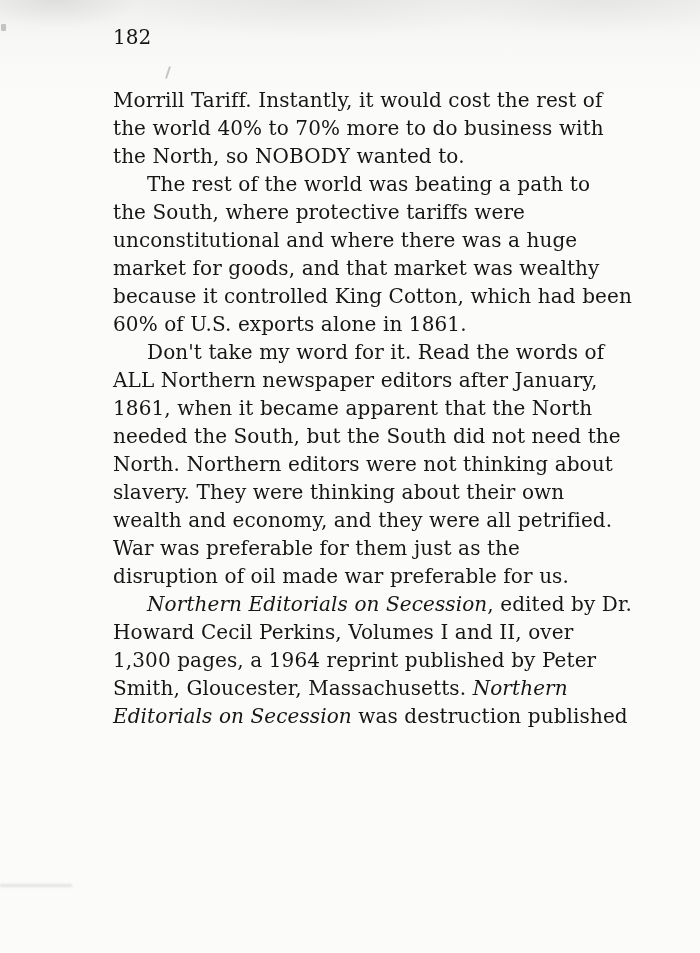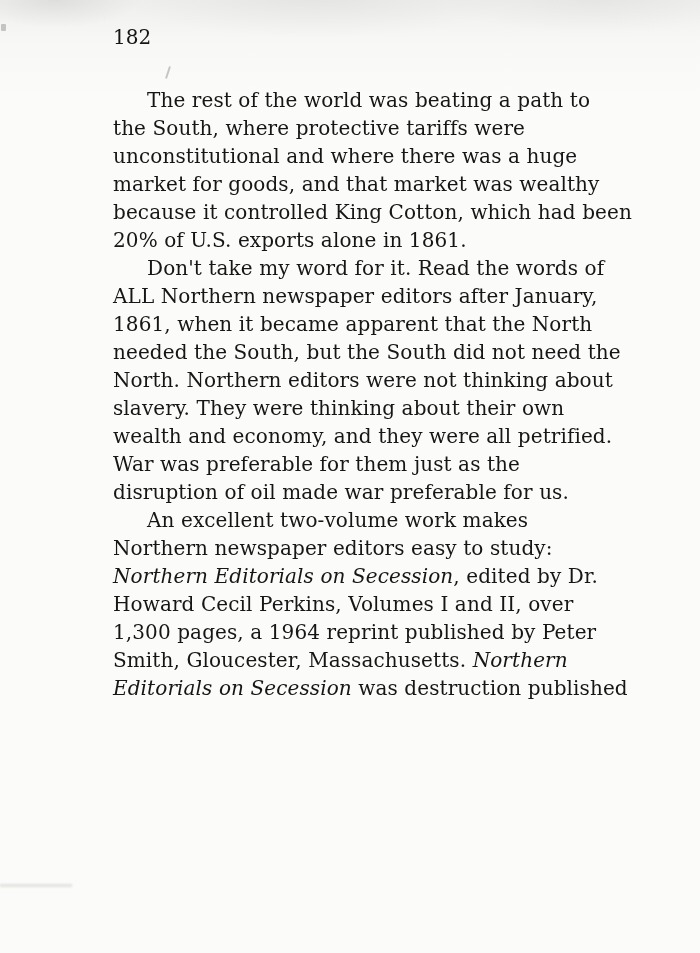--- a/index.html
+++ b/index.html
@@ -71,36 +71,37 @@
   <div class="scan-noise"></div>
   <div class="speck-1"></div>
   <div class="speck-2"></div>
   <div class="smudge"></div>
 
   <header class="page-header">
     <span class="page-number">182</span>
   </header>
 
   <main class="body-text">
+      <p><span>Morrill Tariff. Instantly, it would cost the rest of
+the world 40% to 70% more to do business with
+the North, so NOBODY wanted to.</span></p>
       <p class="indent"><span>The rest of the world was beating a path to
 the South, where protective tariffs were
 unconstitutional and where there was a huge
 market for goods, and that market was wealthy
 because it controlled King Cotton, which had been
-20% of U.S. exports alone in 1861.</span></p>
+60% of U.S. exports alone in 1861.</span></p>
       <p class="indent"><span>Don't take my word for it. Read the words of
 ALL Northern newspaper editors after January,
 1861, when it became apparent that the North
 needed the South, but the South did not need the
 North. Northern editors were not thinking about
 slavery. They were thinking about their own
 wealth and economy, and they were all petrified.
 War was preferable for them just as the
 disruption of oil made war preferable for us.</span></p>
-      <p class="indent"><span>An excellent two-volume work makes
-Northern newspaper editors easy to study:
-</span><span class="italic">Northern Editorials on Secession</span><span>, edited by Dr.
+      <p class="indent"><span class="italic">Northern Editorials on Secession</span><span>, edited by Dr.
 Howard Cecil Perkins, Volumes I and II, over
 1,300 pages, a 1964 reprint published by Peter
 Smith, Gloucester, Massachusetts. </span><span class="italic">Northern
 Editorials on Secession</span><span> was destruction published</span></p>
     </main>
 </div>
 
 </body></html>

